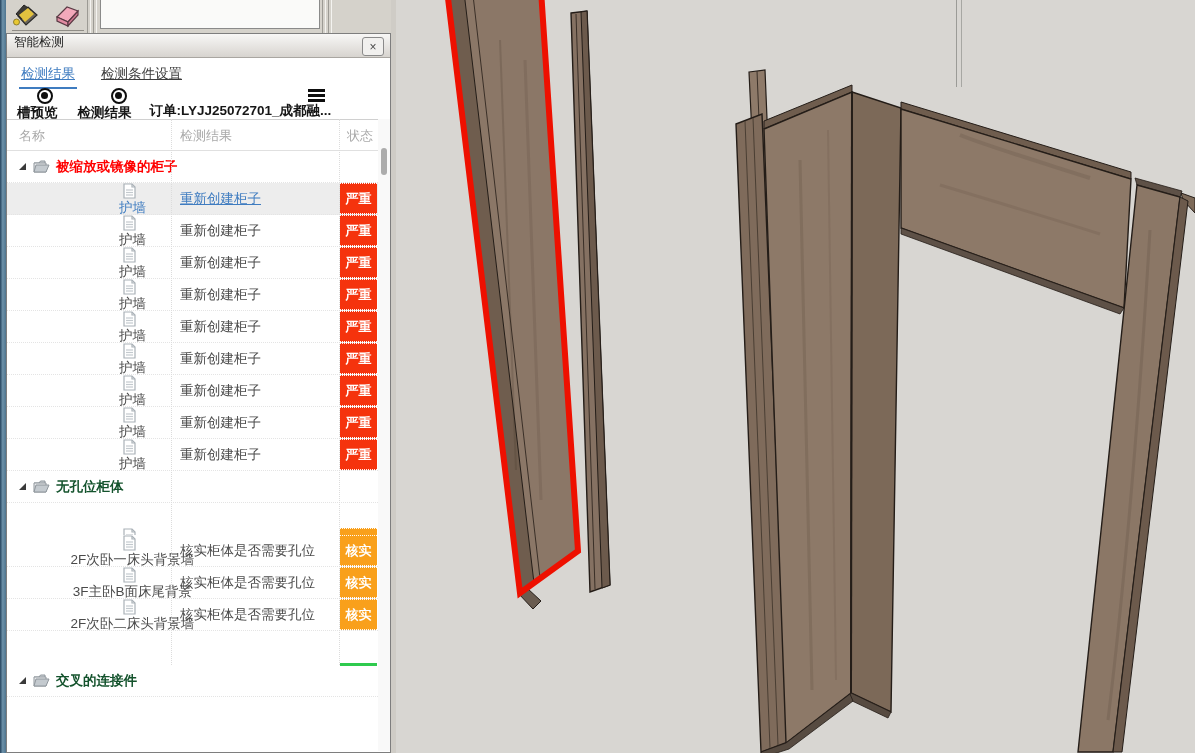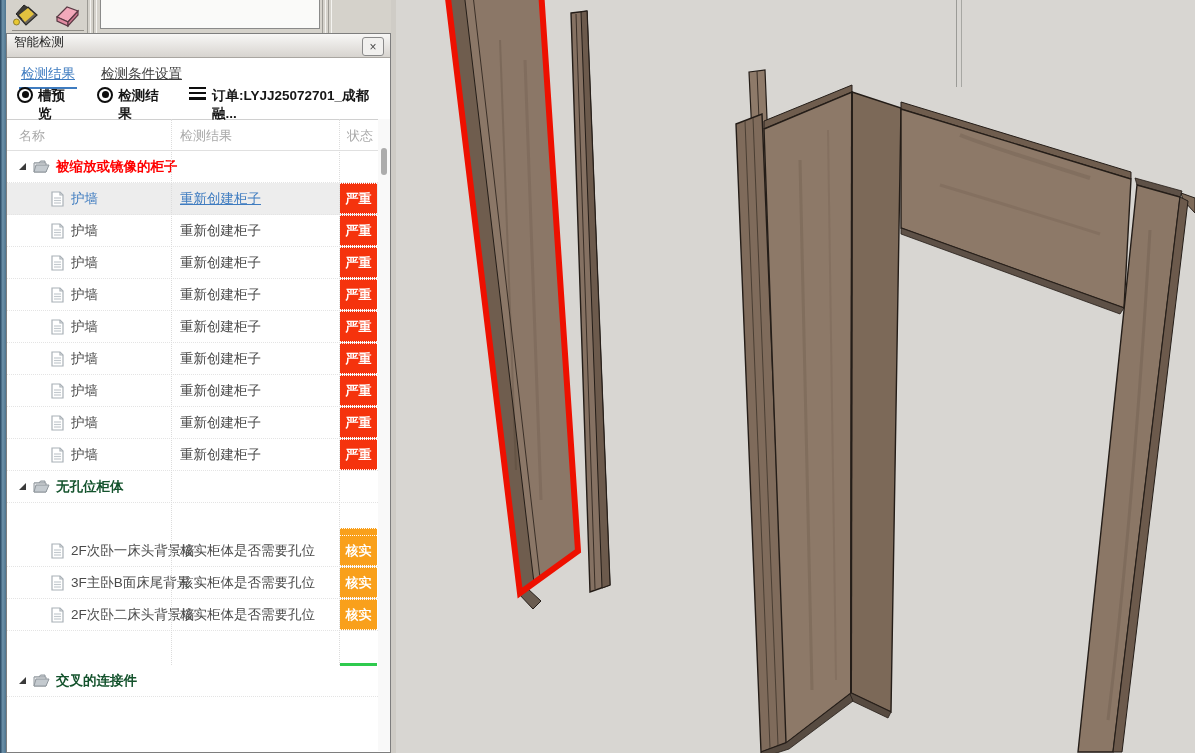--- a/index.html
+++ b/index.html
@@ -30,34 +30,34 @@
   .tab.active{color:var(--link);}
   .tab-underline{position:absolute;left:12px;top:53px;width:58px;height:2px;background:var(--link);}
   .btnrow{position:absolute;left:0;top:56px;right:0;height:29px;border-bottom:1px solid #d0d0d0;
     display:flex;align-items:center;font-size:13.5px;color:#161616;font-weight:600;}
   .radio{width:12px;height:12px;border:2px solid #0e0e0e;border-radius:50%;position:relative;
     margin:0 5px 0 0;flex:none;}
   .radio::after{content:"";position:absolute;inset:2.5px;background:#0e0e0e;border-radius:50%;}
   .ham{width:17px;height:13px;display:flex;flex-direction:column;justify-content:space-between;
     margin-right:6px;flex:none;}
   .ham i{height:2.6px;background:#0e0e0e;display:block;}
-  .btn{display:flex;align-items:flex-start;}
+  .btn{display:flex;align-items:flex-end;flex-direction:column;}
   .b1{margin-left:10px;} .b2{margin-left:20px;} .b3{margin-left:18px;font-weight:600;}
   
   .theader{position:absolute;left:0;top:85px;width:371px;height:32px;font-size:13px;color:#a9a9a9;
     border-bottom:1px solid #e0e0e0;box-sizing:border-box;}
   .h1{position:absolute;left:12px;top:8px;} .h2{position:absolute;left:173px;top:8px;}
   .h3{position:absolute;left:340px;top:8px;}
   .vsep{position:absolute;top:85px;height:546px;width:0;border-left:1px dotted #dcdcdc;}
   .trow{position:absolute;left:0;width:371px;height:32px;border-bottom:1px dotted #e4e4e4;
     box-sizing:border-box;background:#fff;}
   .trow.selected{background:#ededed;}
   .cell{display:flex;align-items:center;white-space:nowrap;overflow:hidden;}
   .cname{position:absolute;left:0;top:0;bottom:0;width:163px;}
-  .group .cname{padding-left:12px;} .item .cname{padding-left:44px;}
+  .group .cname{padding-left:12px;} .item .cname{padding-left:44px;flex-direction:column;}
   .tri{width:0;height:0;border-bottom:7px solid #3a3a3a;border-left:7px solid transparent;
     margin-right:7px;flex:none;}
   .gname{font-weight:bold;font-size:13.5px;color:#14532d;}
   .gname.err{color:var(--group-error);}
   .iname{font-size:13.5px;color:#4a4a4a;}
   .selected .iname{color:var(--link);}
   .csol{position:absolute;left:173px;top:0;bottom:0;width:158px;font-size:13.5px;color:#4a4a4a;text-align:center;}
   .csol.link{color:var(--link);text-decoration:underline;}
   .badge{position:absolute;left:333px;width:37px;top:0;bottom:0;display:flex;align-items:center;
     justify-content:center;color:#fff;font-size:13px;font-weight:600;box-sizing:border-box;

